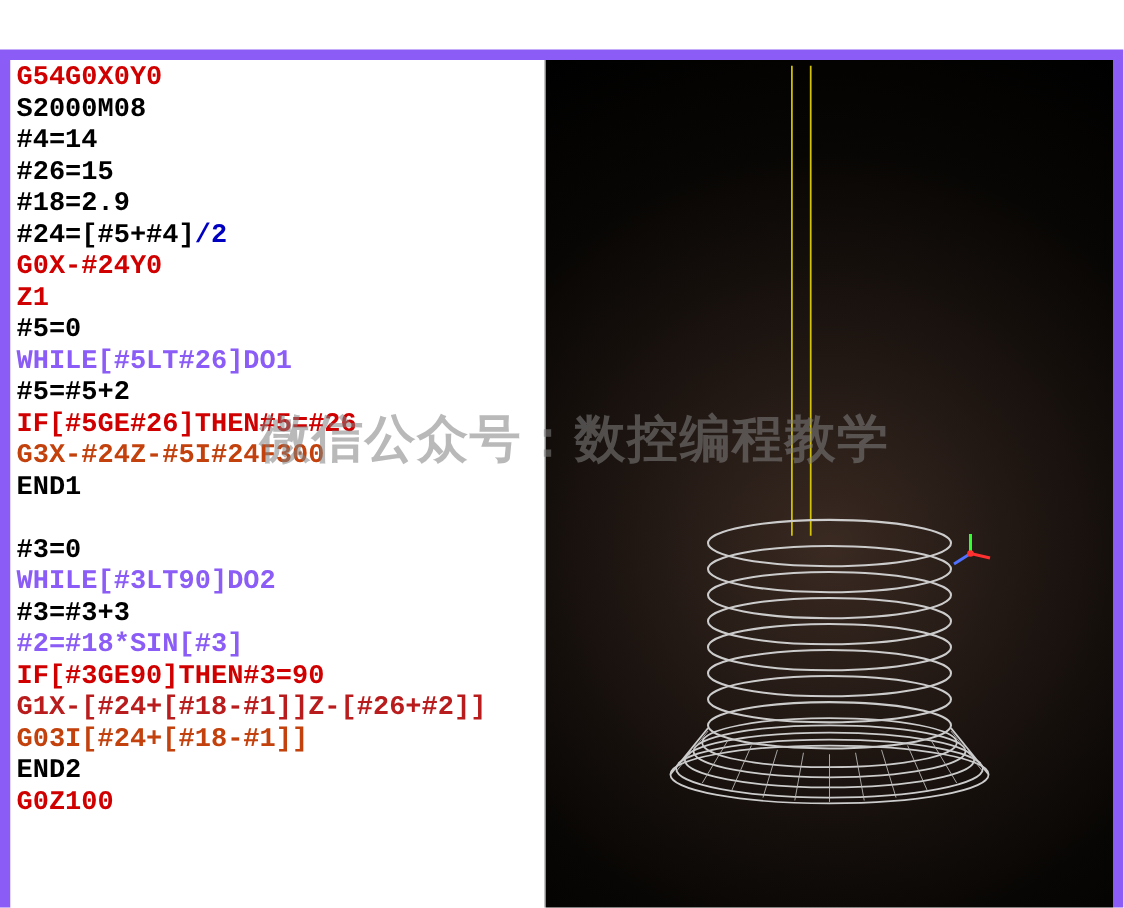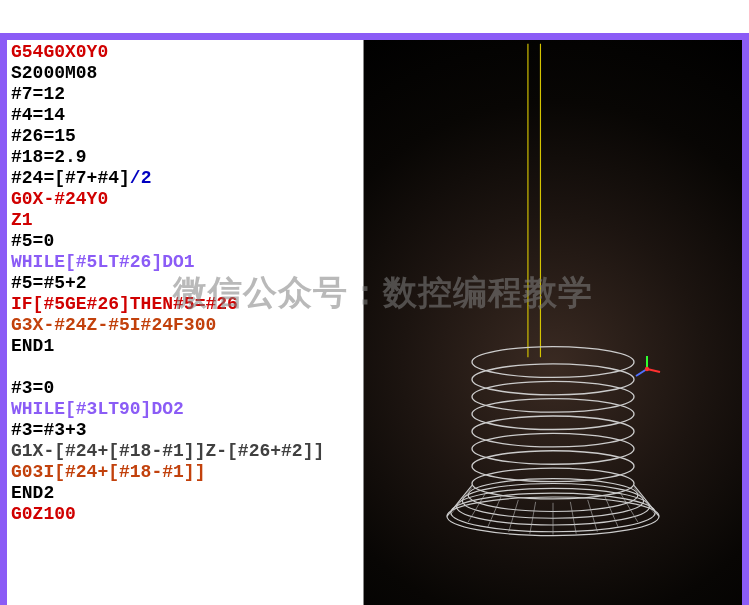--- a/index.html
+++ b/index.html
@@ -21,21 +21,21 @@
     font-size: 18px;
     font-weight: bold;
     line-height: 21px;
     white-space: pre;
     font-family: "Courier New", monospace;
   }
   .c-black  { color: #000000; }
   .c-red    { color: #d00000; }
   .c-blue   { color: #8b5cf6; }
   .c-dblue  { color: #0000c0; }
-  .c-green  { color: #404040; }
+  .c-green  { color: #b91c1c; }
   .c-cyan   { color: #c2410c; }
 
   .view-pane {
     flex: 1;
     height: 100%;
     position: relative;
     background: radial-gradient(circle at 50% 55%, #3a2a22 0%, #1c1410 40%, #080604 70%, #000 100%);
     overflow: hidden;
   }
   .toolpath-svg { position: absolute; inset: 0; width: 100%; height: 100%; }
@@ -83,37 +83,38 @@
   .wm-layer { position: absolute; inset: 0; pointer-events: none; }
 </style>
 </head>
 <body>
 
 <div class="container">
 
   <div class="code-pane" id="code-pane">
       <div class="code-line"><span class="c-red">G54G0X0Y0</span></div>
       <div class="code-line"><span class="c-black">S2000M08</span></div>
-      <div class="code-line"><span class="c-black">#7=12</span></div>
       <div class="code-line"><span class="c-black">#4=14</span></div>
       <div class="code-line"><span class="c-black">#26=15</span></div>
       <div class="code-line"><span class="c-black">#18=2.9</span></div>
-      <div class="code-line"><span class="c-black">#24=[#7+#4]</span><span class="c-dblue">/2</span></div>
+      <div class="code-line"><span class="c-black">#24=[#5+#4]</span><span class="c-dblue">/2</span></div>
       <div class="code-line"><span class="c-red">G0X-#24Y0</span></div>
       <div class="code-line"><span class="c-red">Z1</span></div>
       <div class="code-line"><span class="c-black">#5=0</span></div>
       <div class="code-line"><span class="c-blue">WHILE[#5LT#26]DO1</span></div>
       <div class="code-line"><span class="c-black">#5=#5+2</span></div>
       <div class="code-line"><span class="c-red">IF[#5GE#26]THEN#5=#26</span></div>
       <div class="code-line"><span class="c-cyan">G3X-#24Z-#5I#24F300</span></div>
       <div class="code-line"><span class="c-black">END1</span></div>
       <div class="code-line"><span class="c-black"> </span></div>
       <div class="code-line"><span class="c-black">#3=0</span></div>
       <div class="code-line"><span class="c-blue">WHILE[#3LT90]DO2</span></div>
       <div class="code-line"><span class="c-black">#3=#3+3</span></div>
+      <div class="code-line"><span class="c-blue">#2=#18*SIN[#3]</span></div>
+      <div class="code-line"><span class="c-red">IF[#3GE90]THEN#3=90</span></div>
       <div class="code-line"><span class="c-green">G1X-[#24+[#18-#1]]Z-[#26+#2]]</span></div>
       <div class="code-line"><span class="c-cyan">G03I[#24+[#18-#1]]</span></div>
       <div class="code-line"><span class="c-black">END2</span></div>
       <div class="code-line"><span class="c-red">G0Z100</span></div>
     </div>
 
   <div class="view-pane">
     <svg class="toolpath-svg" viewBox="0 0 392 605">
 
       <line x1="170" y1="0" x2="170" y2="325" stroke="#d4c400" stroke-width="1.2"></line>

